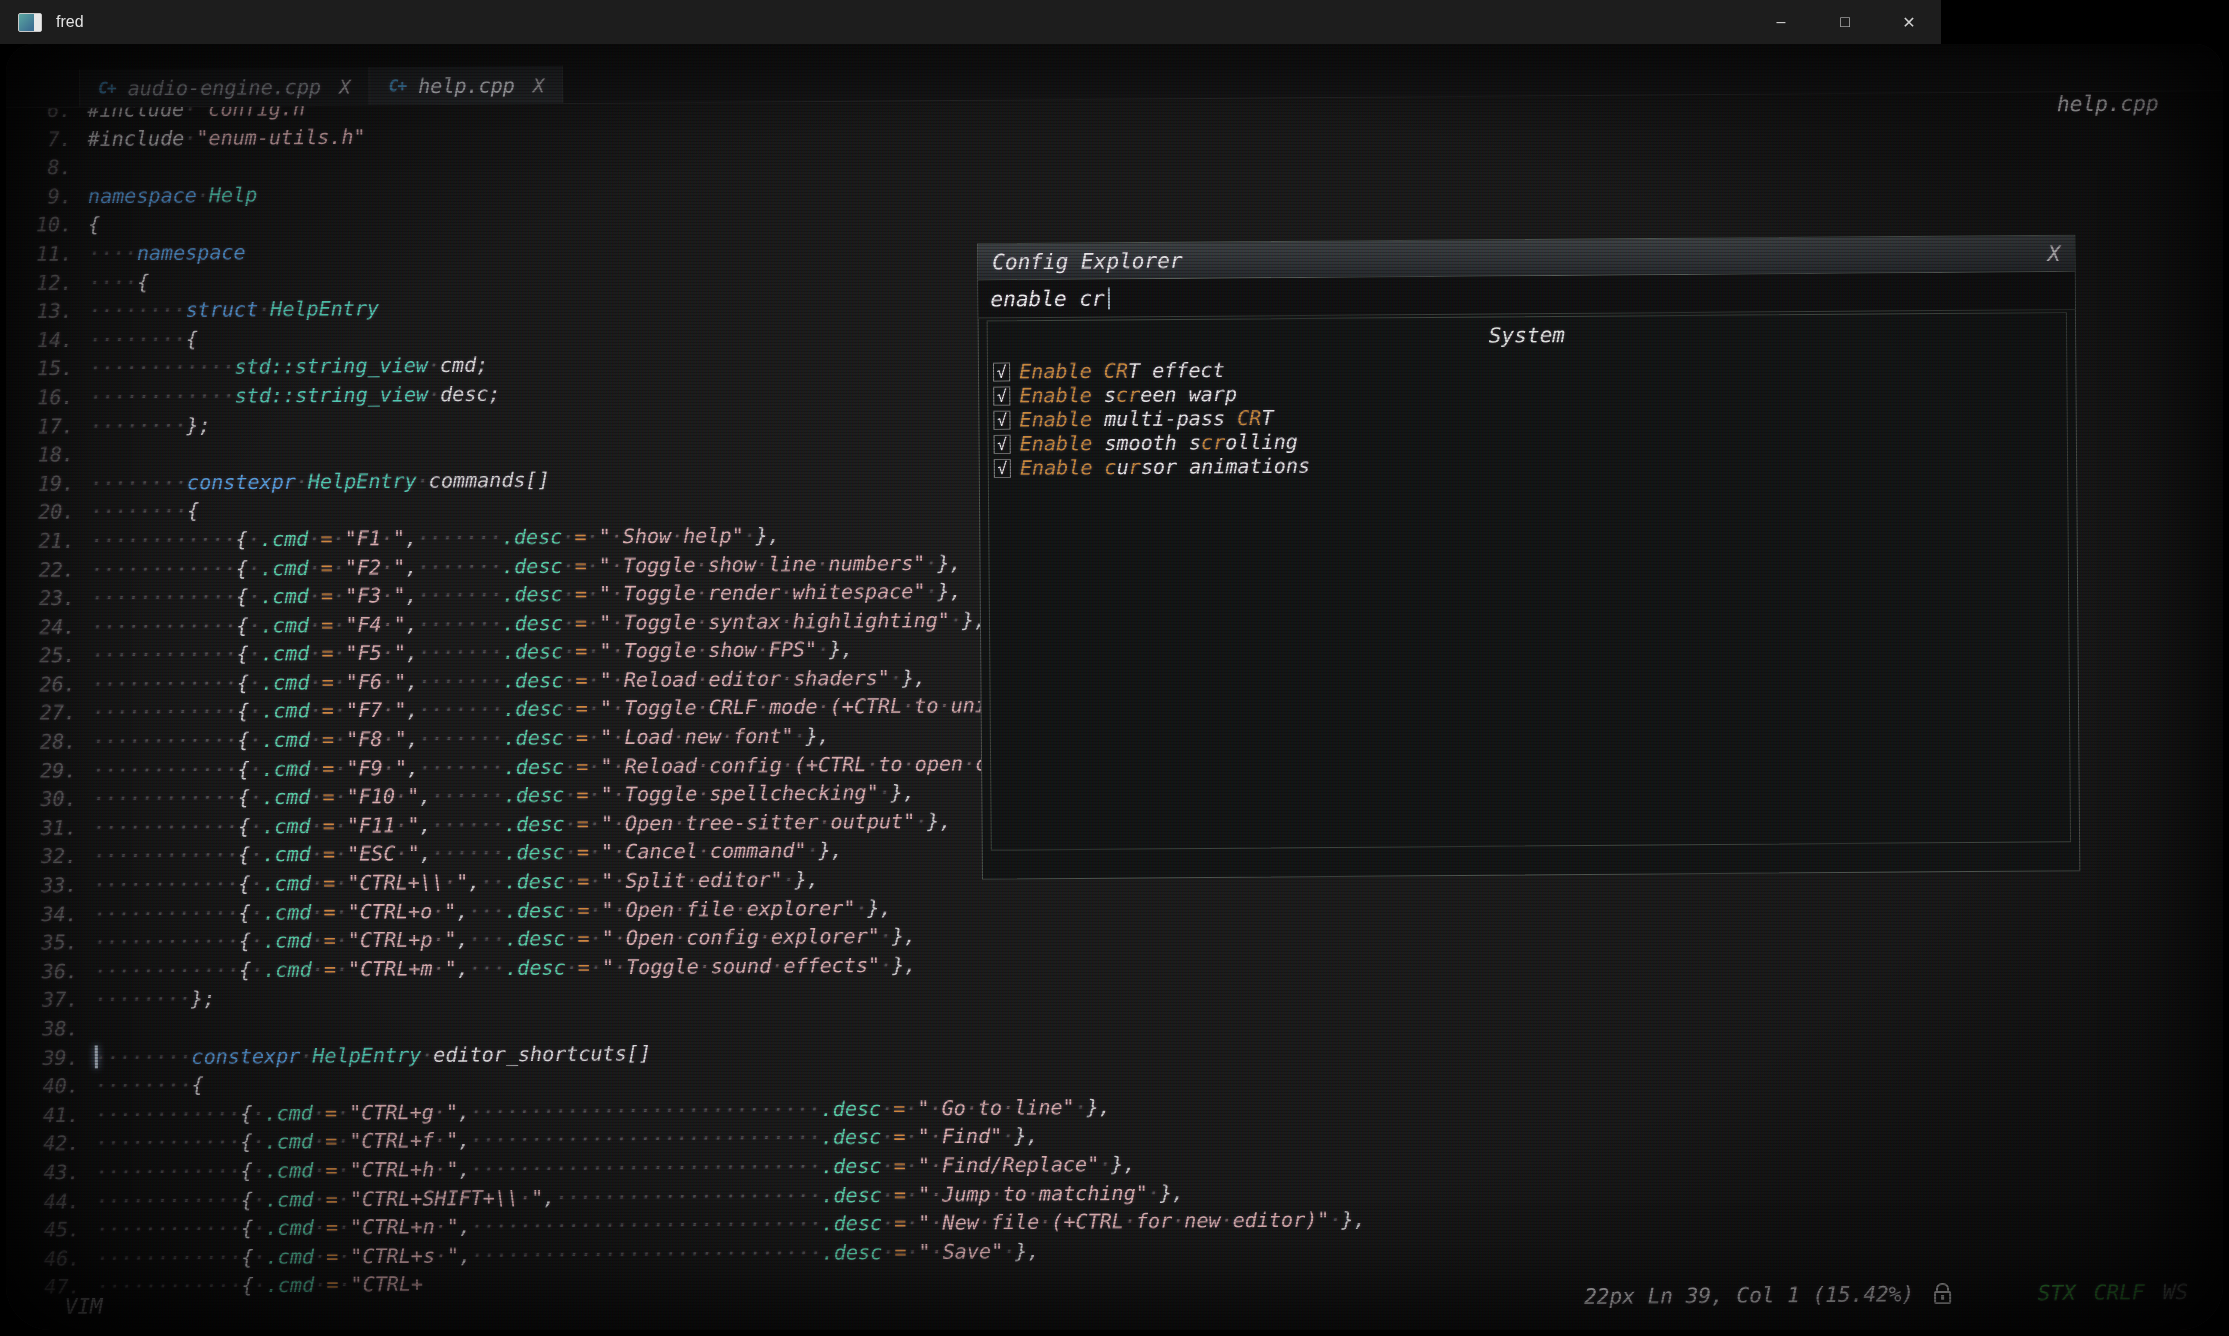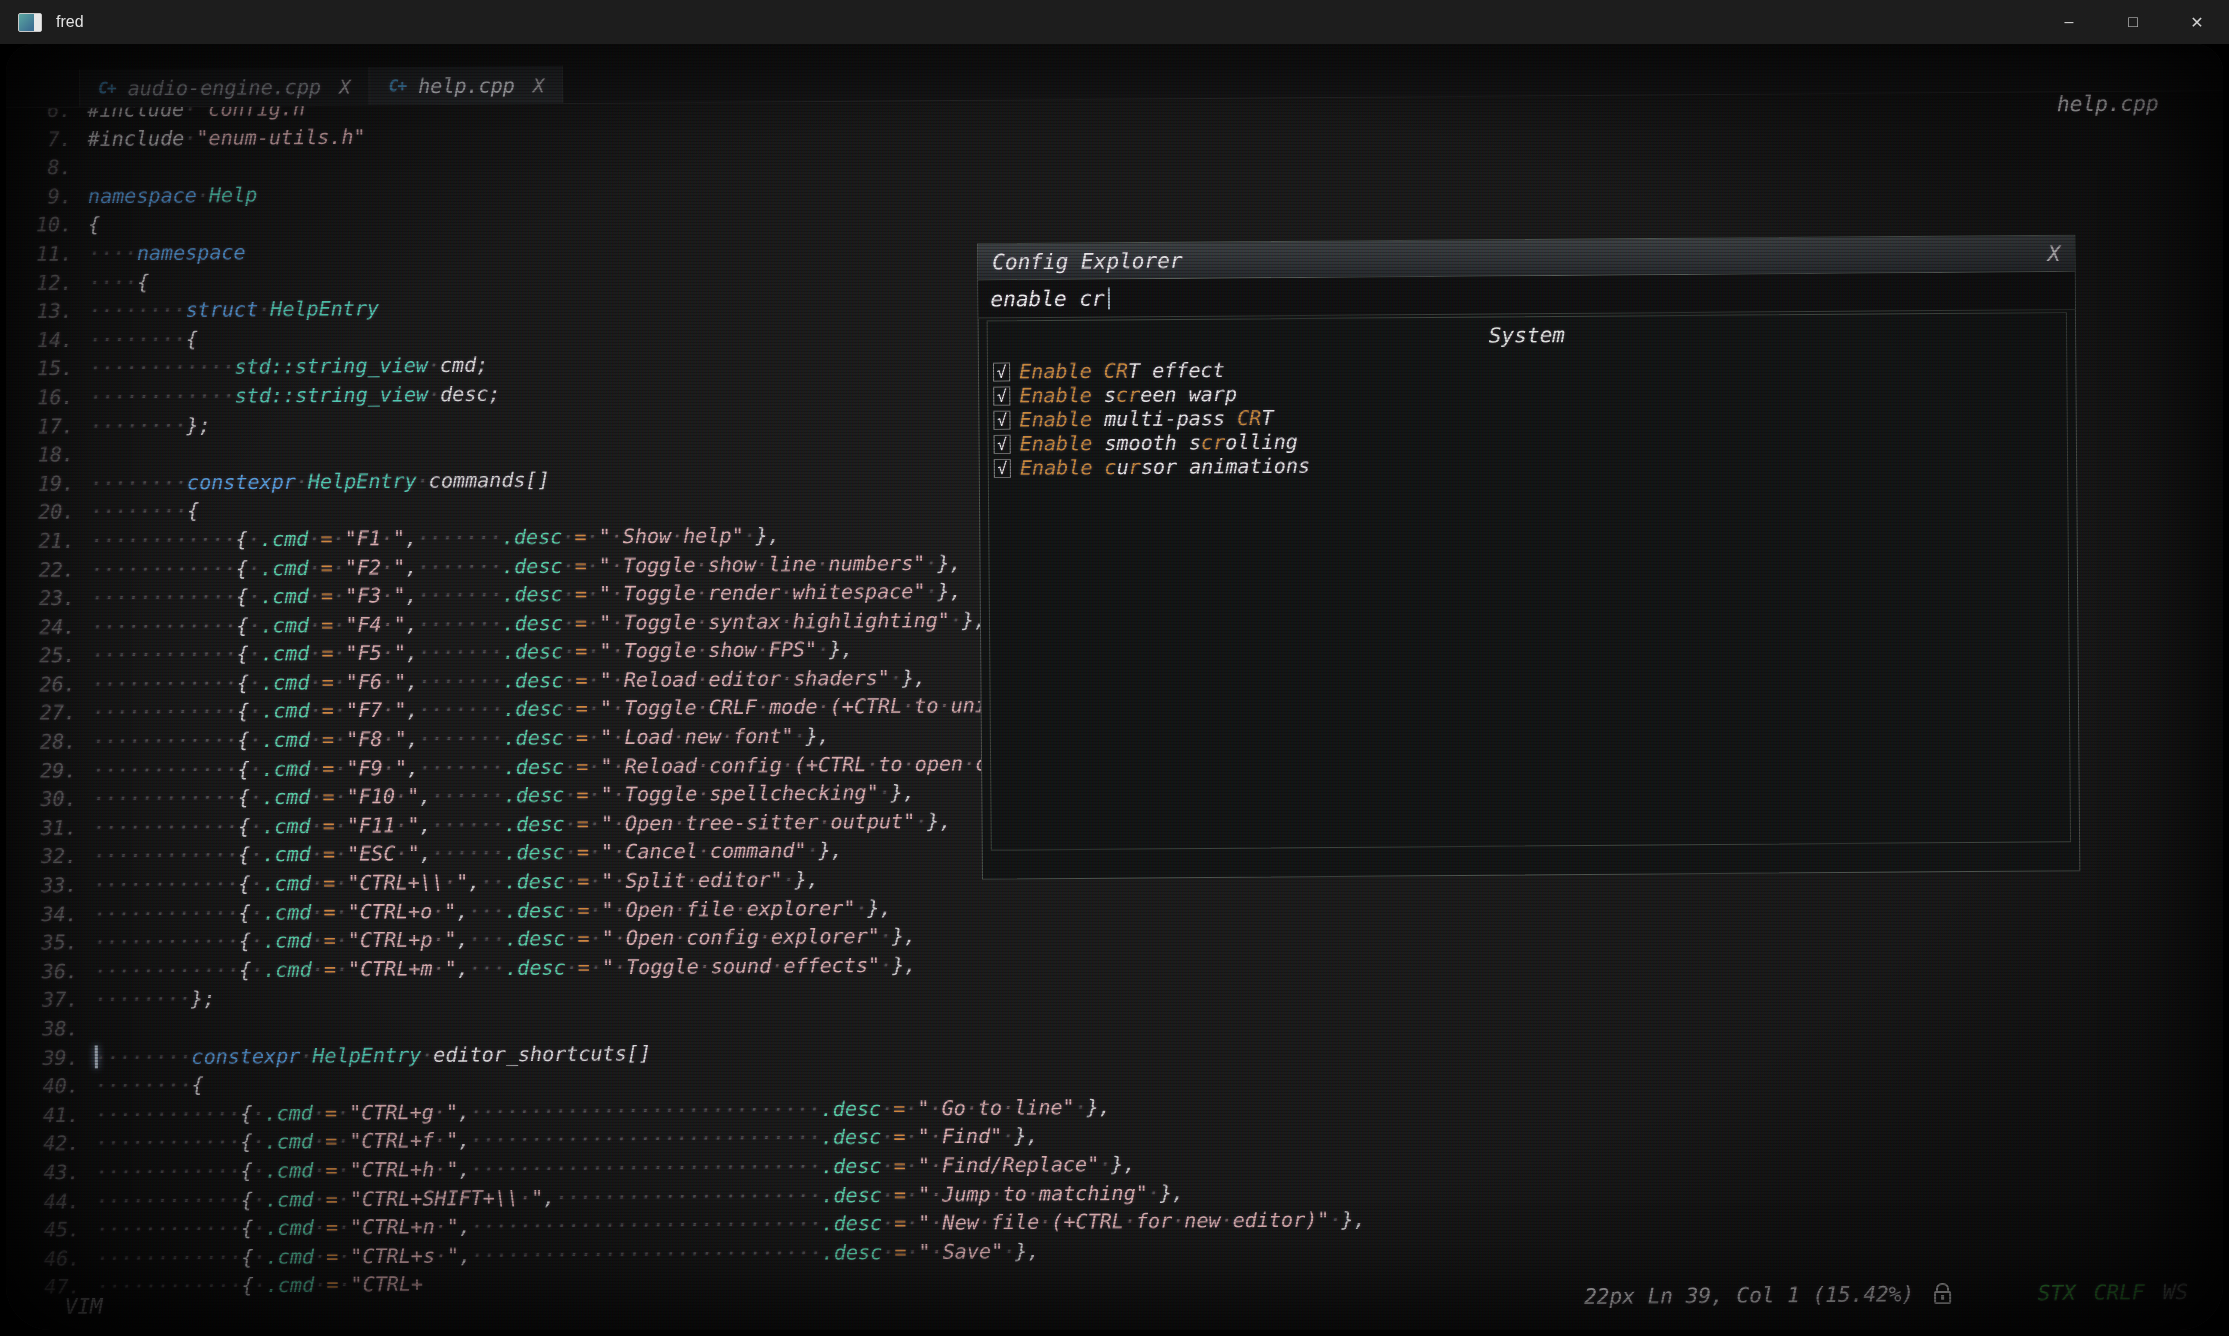--- a/index.html
+++ b/index.html
@@ -1,19 +1,19 @@
 <!DOCTYPE html>
 <html><head>
 <meta charset="utf-8">
 <style>
   html,body{margin:0;padding:0;background:#000;width:2229px;height:1336px;overflow:hidden;}
   *{box-sizing:border-box;}
 
   
-  .titlebar{position:absolute;left:0;top:0;width:2229px;height:44px;background:#1d1d1d;
+  .titlebar{position:absolute;left:0;top:0;width:1941px;height:44px;background:#1d1d1d;
     display:flex;align-items:center;font-family:"Liberation Sans",sans-serif;color:#d9d9d9;}
   .app-icon{width:24px;height:19px;margin-left:18px;border:1px solid #c9c9c9;border-radius:2px;
     background:linear-gradient(135deg,#5aa7a0 0%,#3d6f92 70%);position:relative;}
   .app-icon::after{content:"";position:absolute;right:0;top:0;width:7px;height:100%;background:#e8e8e8;}
   .app-title{margin-left:14px;font-size:16px;color:#e2e2e2;}
   .win-controls{margin-left:auto;display:flex;height:100%;}
   .win-btn{width:64px;height:100%;display:flex;align-items:center;justify-content:center;
     color:#cfcfcf;font-size:16px;cursor:default;}
 
   

